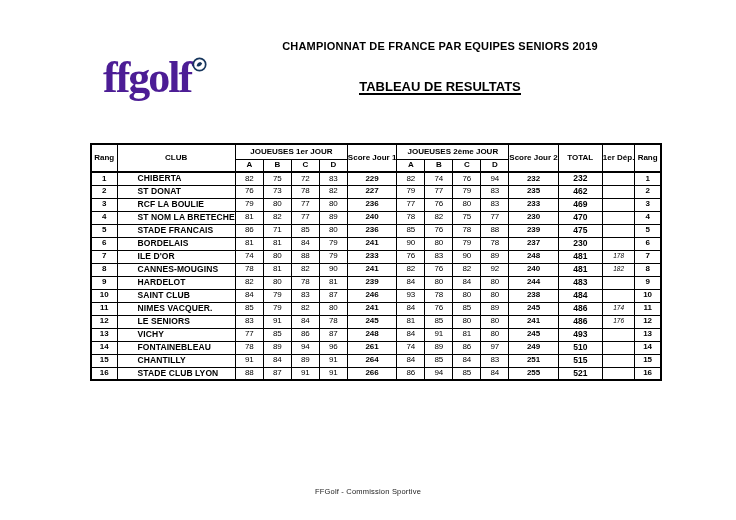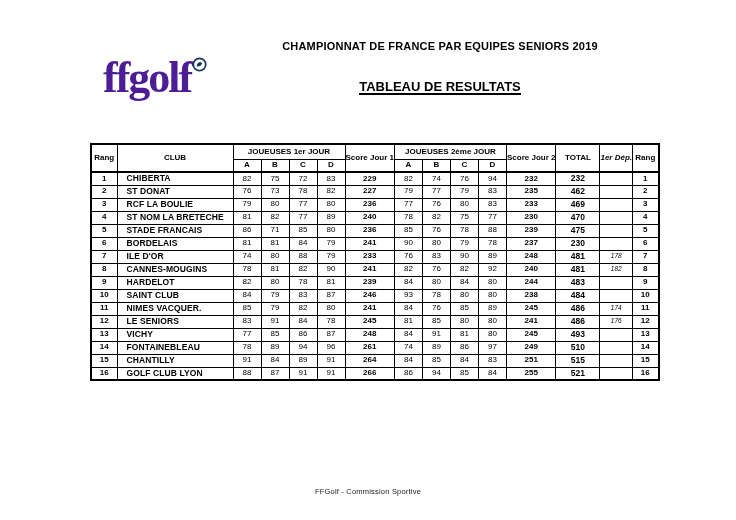--- a/index.html
+++ b/index.html
@@ -37,24 +37,24 @@
   .results thead tr.groups { height:15px; }
   .results thead tr.players { height:13px; }
   .results tbody tr { height:13px; }
   .results tbody tr:first-child td { border-top-width:2px; }
   .b-l2 { border-left-width:2px; }
   .h-rang  { font-size:6.5px; font-weight:bold; }
   .h-club  { font-size:9px;  font-weight:bold; }
   .h-group { font-size:8px;  font-weight:bold; }
   .h-score { font-size:7.5px; font-weight:bold; white-space:pre-line; }
   .h-total { font-size:9.5px; font-weight:bold; }
-  .h-dep   { font-size:7px;  font-weight:bold; white-space:pre-line;font-style:italic; }
+  .h-dep   { font-size:7px;  font-weight:bold; white-space:pre-line; }
   .h-sub   { font-size:7px;  font-weight:bold; }
   td.rank  { font-weight:bold; font-size:8px; }
-  td.club  { text-align:left; padding-left:9px; font-weight:bold; font-size:8.5px; letter-spacing:0.1px; }
+  td.club  { text-align:left; padding-left:20px; font-weight:bold; font-size:8.5px; letter-spacing:0.1px; }
   td.num   { font-size:8px; }
   td.score { font-weight:bold; font-size:8px; }
   td.total { font-weight:bold; font-size:8.5px; }
   td.dep   { font-style:italic; font-size:6.5px; }
   
   .footer {
     position:absolute; left:0; right:0; top:487px; text-align:center;
     font-size:7.5px; color:#222; letter-spacing:0.2px;
   }
 </style>
@@ -370,21 +370,21 @@
       <td class="num">85</td>
       <td class="num">84</td>
       <td class="num">83</td>
       <td class="score b-l2">251</td>
       <td class="total b-l2">515</td>
       <td class="dep b-l2"></td>
       <td class="rank">15</td>
     </tr>
         <tr>
       <td class="rank">16</td>
-      <td class="club">GOLF CLUB LYON</td>
+      <td class="club">STADE CLUB LYON</td>
       <td class="num b-l2">88</td>
       <td class="num">87</td>
       <td class="num">91</td>
       <td class="num">91</td>
       <td class="score b-l2">266</td>
       <td class="num b-l2">86</td>
       <td class="num">94</td>
       <td class="num">85</td>
       <td class="num">84</td>
       <td class="score b-l2">255</td>

